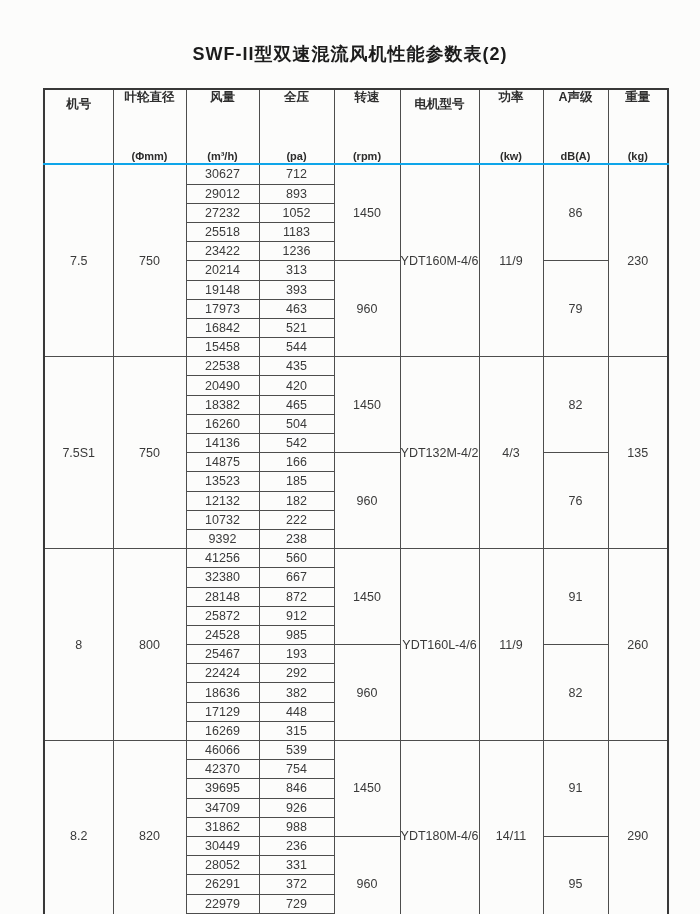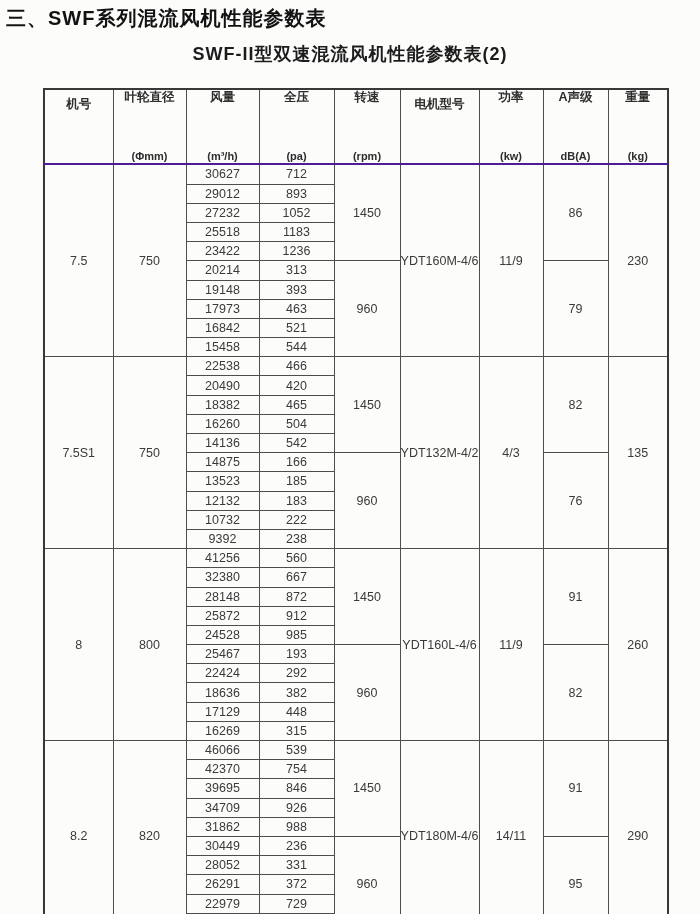--- a/index.html
+++ b/index.html
@@ -30,36 +30,35 @@
   }
   .perf-table th, .perf-table td {
     border:1px solid #4d4d4d;
     text-align:center; vertical-align:middle;
     padding:0; overflow:hidden;
   }
   .perf-table { border:2px solid #383838; box-shadow:0 3px 2px -1px rgba(130,130,130,0.45); }
   .perf-table thead th {
     height:44px;
     font-size:12.5px; font-weight:bold; color:#2d2d2d;
-    border-bottom:2px solid #4c1d95;
+    border-bottom:2px solid #0ea5e9;
     line-height:1.25;
   }
   .perf-table thead .h-unit { font-size:11px; font-weight:bold;margin-top:44px; }
   .perf-table tbody td {
     height:18.2px; line-height:18px;
     font-size:12.5px; color:#3a3a3a;
     font-weight:normal;
     white-space:nowrap;
   }
 </style>
 </head>
 <body>
 
 <div class="page">
-  <h1 class="title">三、SWF系列混流风机性能参数表</h1>
   <h2 class="subtitle">SWF-II型双速混流风机性能参数表(2)</h2>
 
   <table class="perf-table">
     <colgroup>
       <col style="width:69px">
         <col style="width:73px">
         <col style="width:73px">
       <col style="width:75px">
         <col style="width:66px">
         <col style="width:79px">
@@ -154,21 +153,21 @@
           <td>521</td>
         </tr>
         <tr>
           <td>15458</td>
           <td>544</td>
         </tr>
         <tr>
           <td rowspan="10">7.5S1</td>
           <td rowspan="10">750</td>
           <td>22538</td>
-          <td>466</td>
+          <td>435</td>
           <td rowspan="5">1450</td>
           <td rowspan="10">YDT132M-4/2</td>
           <td rowspan="10">4/3</td>
           <td rowspan="5">82</td>
           <td rowspan="10">135</td>
         </tr>
         <tr>
           <td>20490</td>
           <td>420</td>
         </tr>
@@ -189,21 +188,21 @@
           <td>166</td>
           <td rowspan="5">960</td>
           <td rowspan="5">76</td>
         </tr>
         <tr>
           <td>13523</td>
           <td>185</td>
         </tr>
         <tr>
           <td>12132</td>
-          <td>183</td>
+          <td>182</td>
         </tr>
         <tr>
           <td>10732</td>
           <td>222</td>
         </tr>
         <tr>
           <td>9392</td>
           <td>238</td>
         </tr>
         <tr>

